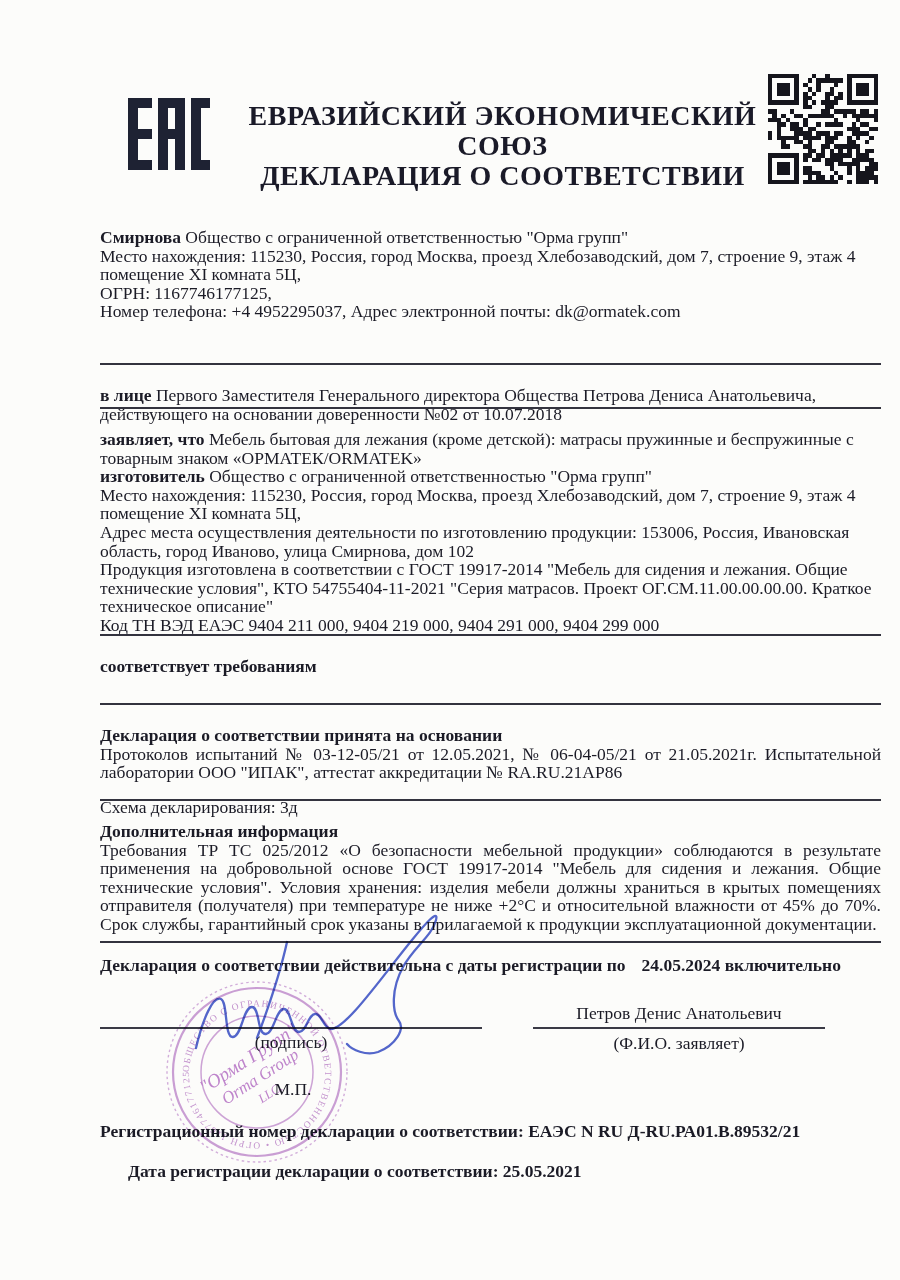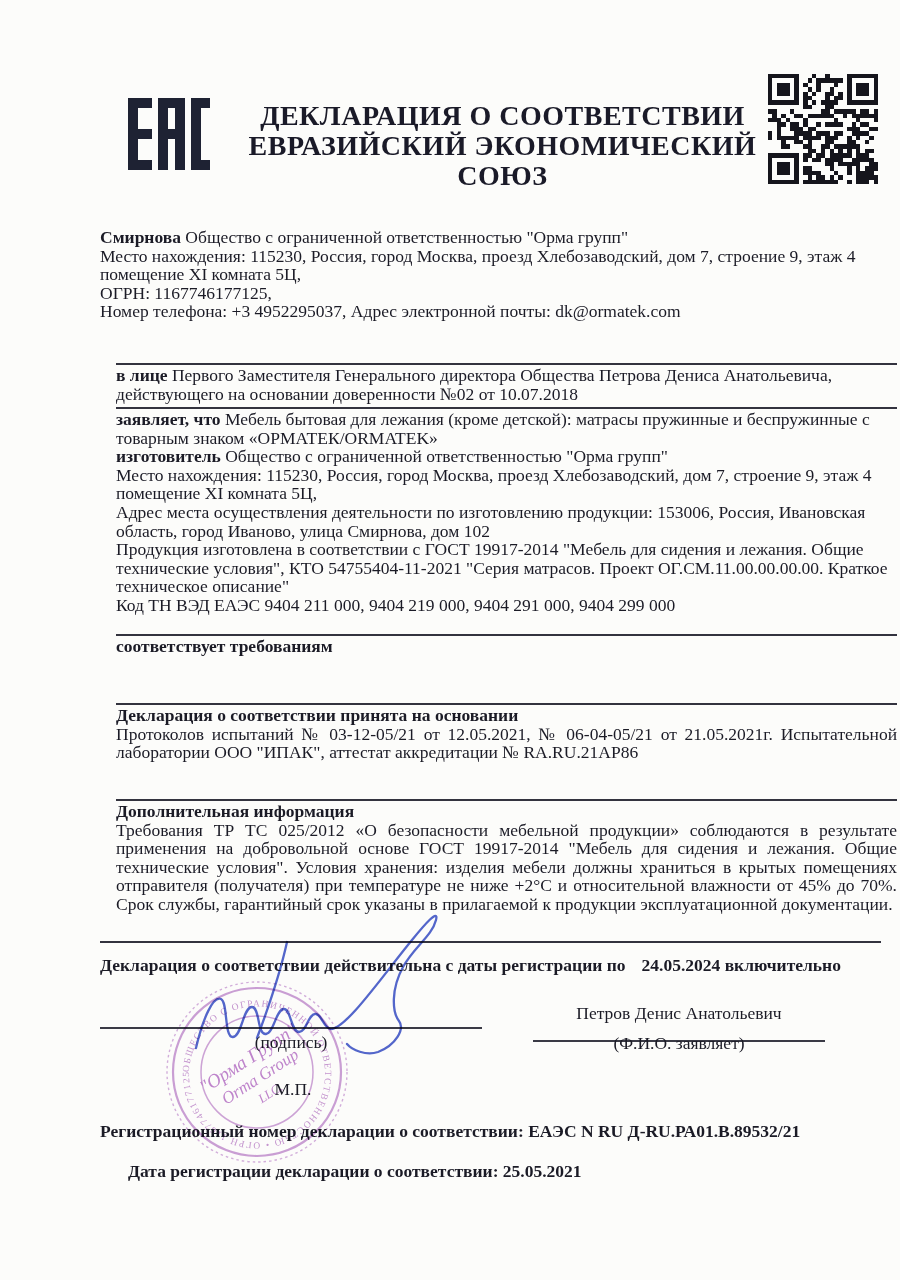--- a/index.html
+++ b/index.html
@@ -5,36 +5,36 @@
   html,body{margin:0;padding:0;background:#e8e8e8;}
   .page{
     position:relative;width:900px;height:1280px;margin:0 auto;
     background:#fcfcfa;overflow:hidden;
     font-family:"Liberation Serif","DejaVu Serif",serif;
     color:#1b1b26;font-size:17.5px;line-height:18.6px;
   }
   p{margin:0;padding:0;}
   b{font-weight:bold;}
   .sec{position:absolute;left:100px;width:781px;}
-  .bordered{border-top:2px solid #33333e;padding-top:1px;margin-left:16px;}
+  .bordered{border-top:2px solid #33333e;padding-top:21px;}
   .rule{position:absolute;left:100px;width:781px;border-top:2px solid #33333e;height:0;}
   .just{text-align:justify;}
   .wsp{word-spacing:6px;}
   
   .eac-logo{position:absolute;left:128px;top:98px;width:82px;height:72px;}
   .title-block{position:absolute;left:230px;top:101px;width:545px;text-align:center;
     font-weight:bold;font-size:28px;line-height:30px;letter-spacing:.5px;color:#1a1a28;}
   .qr{position:absolute;left:768px;top:74px;width:110px;height:110px;shape-rendering:crispEdges;}
   
   .validity{position:absolute;left:100px;top:956px;width:781px;font-weight:bold;}
   .validity .date{margin-left:16px;}
   .sig-line{position:absolute;left:100px;top:1027px;width:382px;border-top:2px solid #3a3a45;height:0;}
   .sig-caption{position:absolute;left:100px;top:1033px;width:382px;text-align:center;}
   .fio-name{position:absolute;left:533px;top:1004px;width:292px;text-align:center;
-    border-bottom:2px solid #3a3a45;padding-bottom:17px;}
+    border-bottom:2px solid #3a3a45;padding-bottom:4px;}
   .fio-caption{position:absolute;left:533px;top:1034px;width:292px;text-align:center;}
   .mp{position:absolute;left:248px;top:1080px;width:90px;text-align:center;}
   .reg-number{position:absolute;left:100px;top:1122px;width:781px;font-weight:bold;}
   .reg-date{position:absolute;left:100px;top:1162px;width:781px;font-weight:bold;margin-left:28px;}
   
   .stamp{position:absolute;left:147px;top:962px;width:220px;height:220px;
     mix-blend-mode:multiply;opacity:.8;}
   .signature{position:absolute;left:150px;top:855px;width:320px;height:220px;
     mix-blend-mode:multiply;}
   .stamp text{font-family:"Liberation Serif","DejaVu Serif",serif;}
@@ -54,22 +54,22 @@
       <rect x="47" y="0" width="10" height="72"></rect>
       <rect x="30" y="0" width="27" height="10"></rect>
       <rect x="30" y="31" width="27" height="10"></rect>
       <rect x="63" y="0" width="10" height="72"></rect>
       <rect x="63" y="0" width="19" height="10"></rect>
       <rect x="63" y="62" width="19" height="10"></rect>
     </g>
   </svg>
 
   <div class="title-block">
+    <div>ЕВРАЗИЙСКИЙ ЭКОНОМИЧЕСКИЙ СОЮЗ</div>
     <div>ДЕКЛАРАЦИЯ О СООТВЕТСТВИИ</div>
-    <div>ЕВРАЗИЙСКИЙ ЭКОНОМИЧЕСКИЙ СОЮЗ</div>
   </div>
 
   <svg class="qr" id="qr-svg" viewBox="0 0 25 25">
       <rect x="10" y="0" width="1" height="1" fill="#15151c"></rect>
       <rect x="13" y="0" width="1" height="1" fill="#15151c"></rect>
       <rect x="9" y="1" width="1" height="1" fill="#15151c"></rect>
       <rect x="11" y="1" width="1" height="1" fill="#15151c"></rect>
       <rect x="12" y="1" width="1" height="1" fill="#15151c"></rect>
       <rect x="13" y="1" width="1" height="1" fill="#15151c"></rect>
       <rect x="14" y="1" width="1" height="1" fill="#15151c"></rect>
@@ -310,21 +310,21 @@
       <rect x="16" y="20" width="5" height="1" fill="#15151c"></rect>
       <rect x="16" y="16" width="1" height="5" fill="#15151c"></rect>
       <rect x="20" y="16" width="1" height="5" fill="#15151c"></rect>
       <rect x="18" y="18" width="1" height="1" fill="#15151c"></rect>
     </svg>
 
   <div class="sec" style="top:228px;">
     <p><b>Смирнова</b> <span>Общество с ограниченной ответственностью "Орма групп"</span></p>
     <p>Место нахождения: 115230, Россия, город Москва, проезд Хлебозаводский, дом 7, строение 9, этаж 4 помещение XI комната 5Ц,</p>
     <p>ОГРН: 1167746177125,</p>
-    <p>Номер телефона: +3 4952295037, Адрес электронной почты: dk@ormatek.com</p>
+    <p>Номер телефона: +4 4952295037, Адрес электронной почты: dk@ormatek.com</p>
   </div>
 
   <div class="sec bordered" style="top:363px;">
     <p><b>в лице</b> <span>Первого Заместителя Генерального директора Общества Петрова Дениса Анатольевича, действующего на основании доверенности №02 от 10.07.2018</span></p>
   </div>
 
   <div class="sec bordered" style="top:407px;">
     <p><b>заявляет, что</b> <span>Мебель бытовая для лежания (кроме детской): матрасы пружинные и беспружинные с товарным знаком «ОРМАТЕК/ORMATEK»</span></p>
     <p><b>изготовитель</b> <span>Общество с ограниченной ответственностью "Орма групп"</span></p>
     <p>Место нахождения: 115230, Россия, город Москва, проезд Хлебозаводский, дом 7, строение 9, этаж 4 помещение XI комната 5Ц,</p>
@@ -333,20 +333,21 @@
     <p>Код ТН ВЭД ЕАЭС 9404 211 000, 9404 219 000, 9404 291 000, 9404 299 000</p>
   </div>
 
   <div class="sec bordered" style="top:634px;">
     <p><b>соответствует требованиям</b></p>
   </div>
 
   <div class="sec bordered" style="top:703px;">
     <p><b>Декларация о соответствии принята на основании</b></p>
     <p class="just">Протоколов испытаний № 03-12-05/21 от 12.05.2021, № 06-04-05/21 от 21.05.2021г. Испытательной лаборатории ООО "ИПАК", аттестат аккредитации № RA.RU.21АР86</p>
+    <p style="margin-top:16px;">Схема декларирования: 3д</p>
   </div>
 
   <div class="sec bordered" style="top:799px;">
     <p><b>Дополнительная информация</b></p>
     <p class="just">Требования ТР ТС 025/2012 «О безопасности мебельной продукции» соблюдаются в результате применения на добровольной основе ГОСТ 19917-2014 "Мебель для сидения и лежания. Общие технические условия". Условия хранения: изделия мебели должны храниться в крытых помещениях отправителя (получателя) при температуре не ниже +2°С и относительной влажности от 45% до 70%. Срок службы, гарантийный срок указаны в прилагаемой к продукции эксплуатационной документации.</p>
   </div>
 
   <div class="rule" style="top:941px;"></div>
   <p class="validity">
     <b>Декларация о соответствии действительна с даты регистрации по</b><b class="date">24.05.2024</b> <b>включительно</b>

